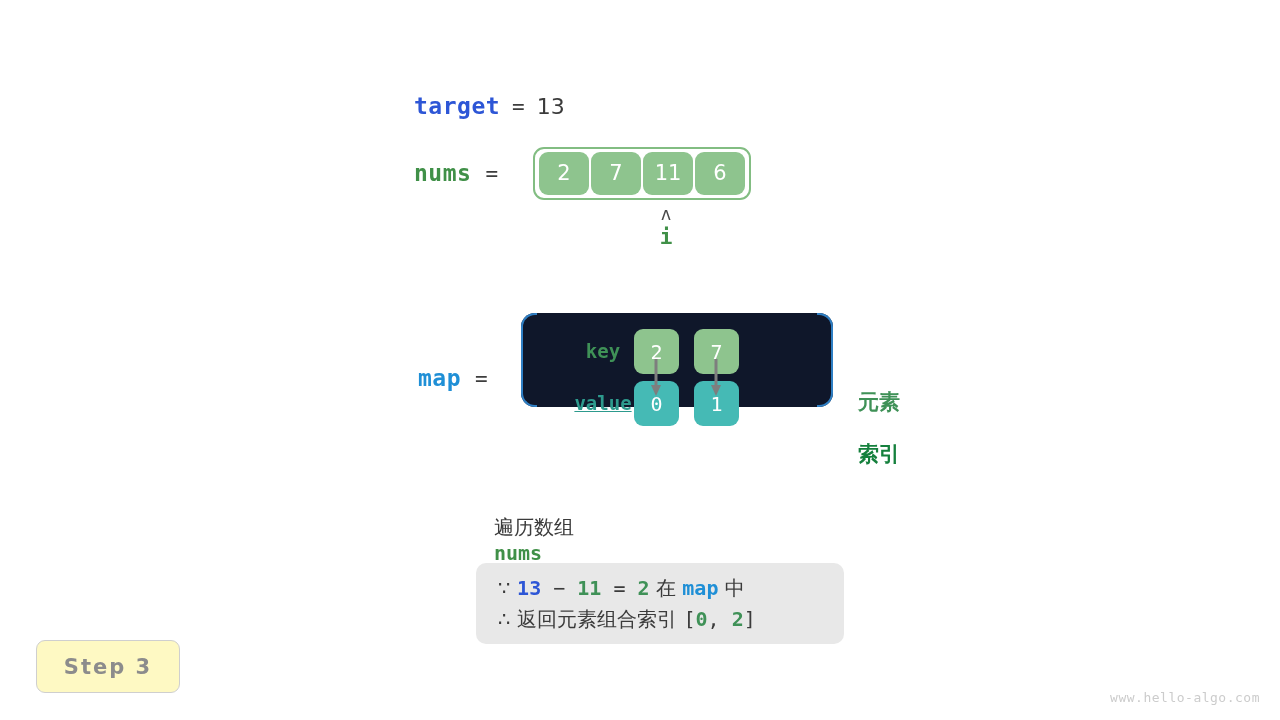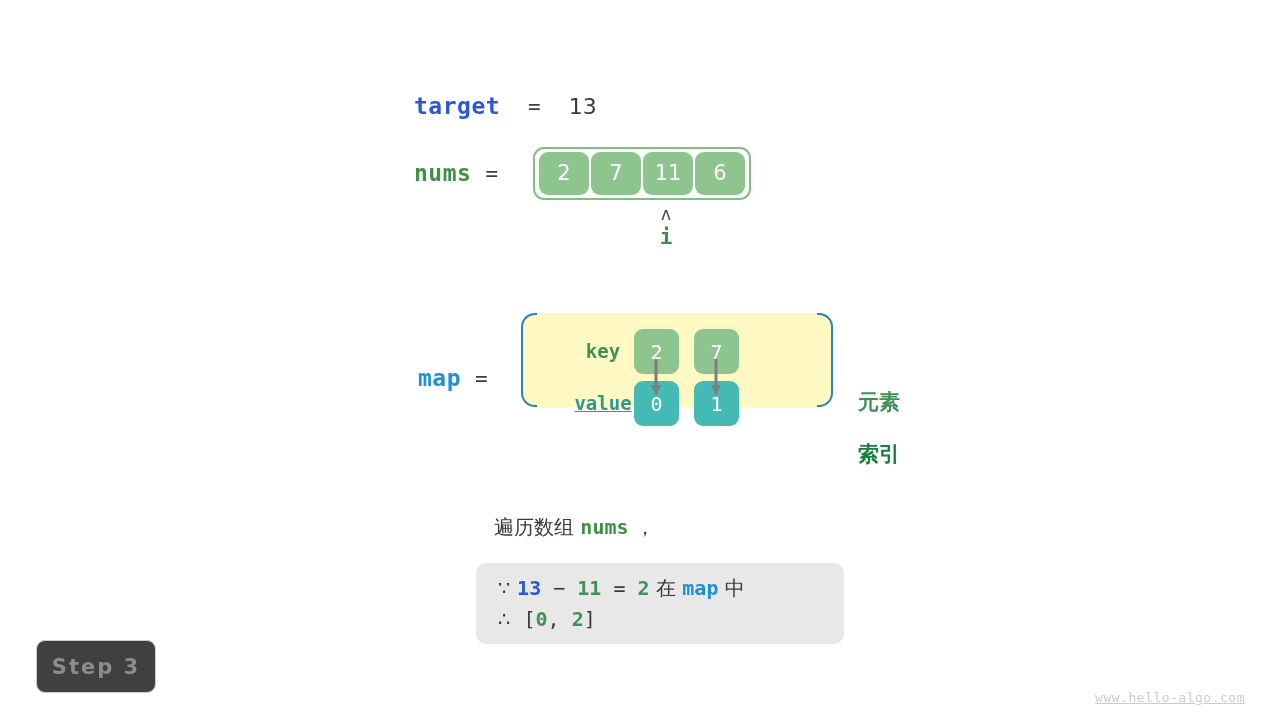--- a/index.html
+++ b/index.html
@@ -16,21 +16,21 @@
     -webkit-font-smoothing: antialiased;
   }
 
   
   #target-line {
     position: absolute;
     left: 414px;
     top: 93px;
     display: flex;
     align-items: baseline;
-    gap: 28px;
+    gap: 12px;
     white-space: pre;
   }
   #target-line .var {
     font-family: "DejaVu Sans Mono", monospace;
     font-size: 23px;
     font-weight: bold;
     color: #2d56d6;
     letter-spacing: 0.5px;
   }
   #target-line .eq {
@@ -141,21 +141,21 @@
     color: #3d3d3d;
   }
 
   #map-box {
     position: absolute;
     left: 521px;
     top: 313px;
     width: 312px;
     height: 94px;
     box-sizing: border-box;
-    background: #fef9c3;
+    background: #0f172a;
     border-radius: 14px;
   }
   #map-box .bracket {
     position: absolute;
     top: 0;
     width: 16px;
     height: 100%;
     box-sizing: border-box;
     border: 2.5px solid #2f7fc4;
     border-radius: 14px;
@@ -232,20 +232,21 @@
   #caption-line {
     position: absolute;
     left: 494px;
     top: 514px;
     display: flex;
     align-items: baseline;
     white-space: pre;
     font-family: "DejaVu Sans", sans-serif;
     font-size: 20px;
     color: #3b3b3b;
+    flex-direction: column;
   }
   #caption-line .code {
     font-family: "DejaVu Sans Mono", monospace;
     font-weight: bold;
     font-size: 20px;
     color: #409048;
   }
 
   #info-box {
     position: absolute;
@@ -292,46 +293,45 @@
   .info-line .mono-plain {
     font-family: "DejaVu Sans Mono", monospace;
     color: #3b3b3b;
   }
 
   
   #step-badge {
     position: absolute;
     left: 36px;
     top: 640px;
-    width: 120px;
+    width: 144px;
     height: 53px;
     box-sizing: border-box;
-    background: #404040;
+    background: #fef9c3;
     border: 1.5px solid #cfcfcf;
     border-radius: 9px;
     display: flex;
     align-items: center;
     justify-content: center;
     font-family: "DejaVu Sans", sans-serif;
     font-size: 21px;
     font-weight: bold;
     color: #8c8c8c;
     letter-spacing: 2px;
   }
 
   
   #watermark {
     position: absolute;
-    right: 35px;
+    right: 20px;
     bottom: 15px;
     font-family: "DejaVu Sans Mono", monospace;
     font-size: 13px;
     color: #cccccc;
     letter-spacing: 0.5px;
-    text-decoration: underline;
   }
 </style>
 </head>
 <body>
 
 <div id="target-line">
   <span class="var">target</span>
   <span class="eq">=</span>
   <span class="num">13</span>
 </div>
@@ -405,20 +405,21 @@
     <span class="plain">&nbsp;</span>
     <span class="plain">在</span>
     <span class="plain">&nbsp;</span>
     <span class="cyan">map</span>
     <span class="plain">&nbsp;</span>
     <span class="plain">中</span>
   </div>
   <div class="info-line">
     <span class="sym">∴</span>
     <span class="plain">&nbsp;</span>
+    <span class="plain">返回元素组合索引</span>
     <span class="plain">&nbsp;</span>
     <span class="mono-plain">[</span>
     <span class="green">0</span>
     <span class="mono-plain">,</span>
     <span class="mono-plain">&nbsp;</span>
     <span class="green">2</span>
     <span class="mono-plain">]</span>
   </div>
 </div>
 

